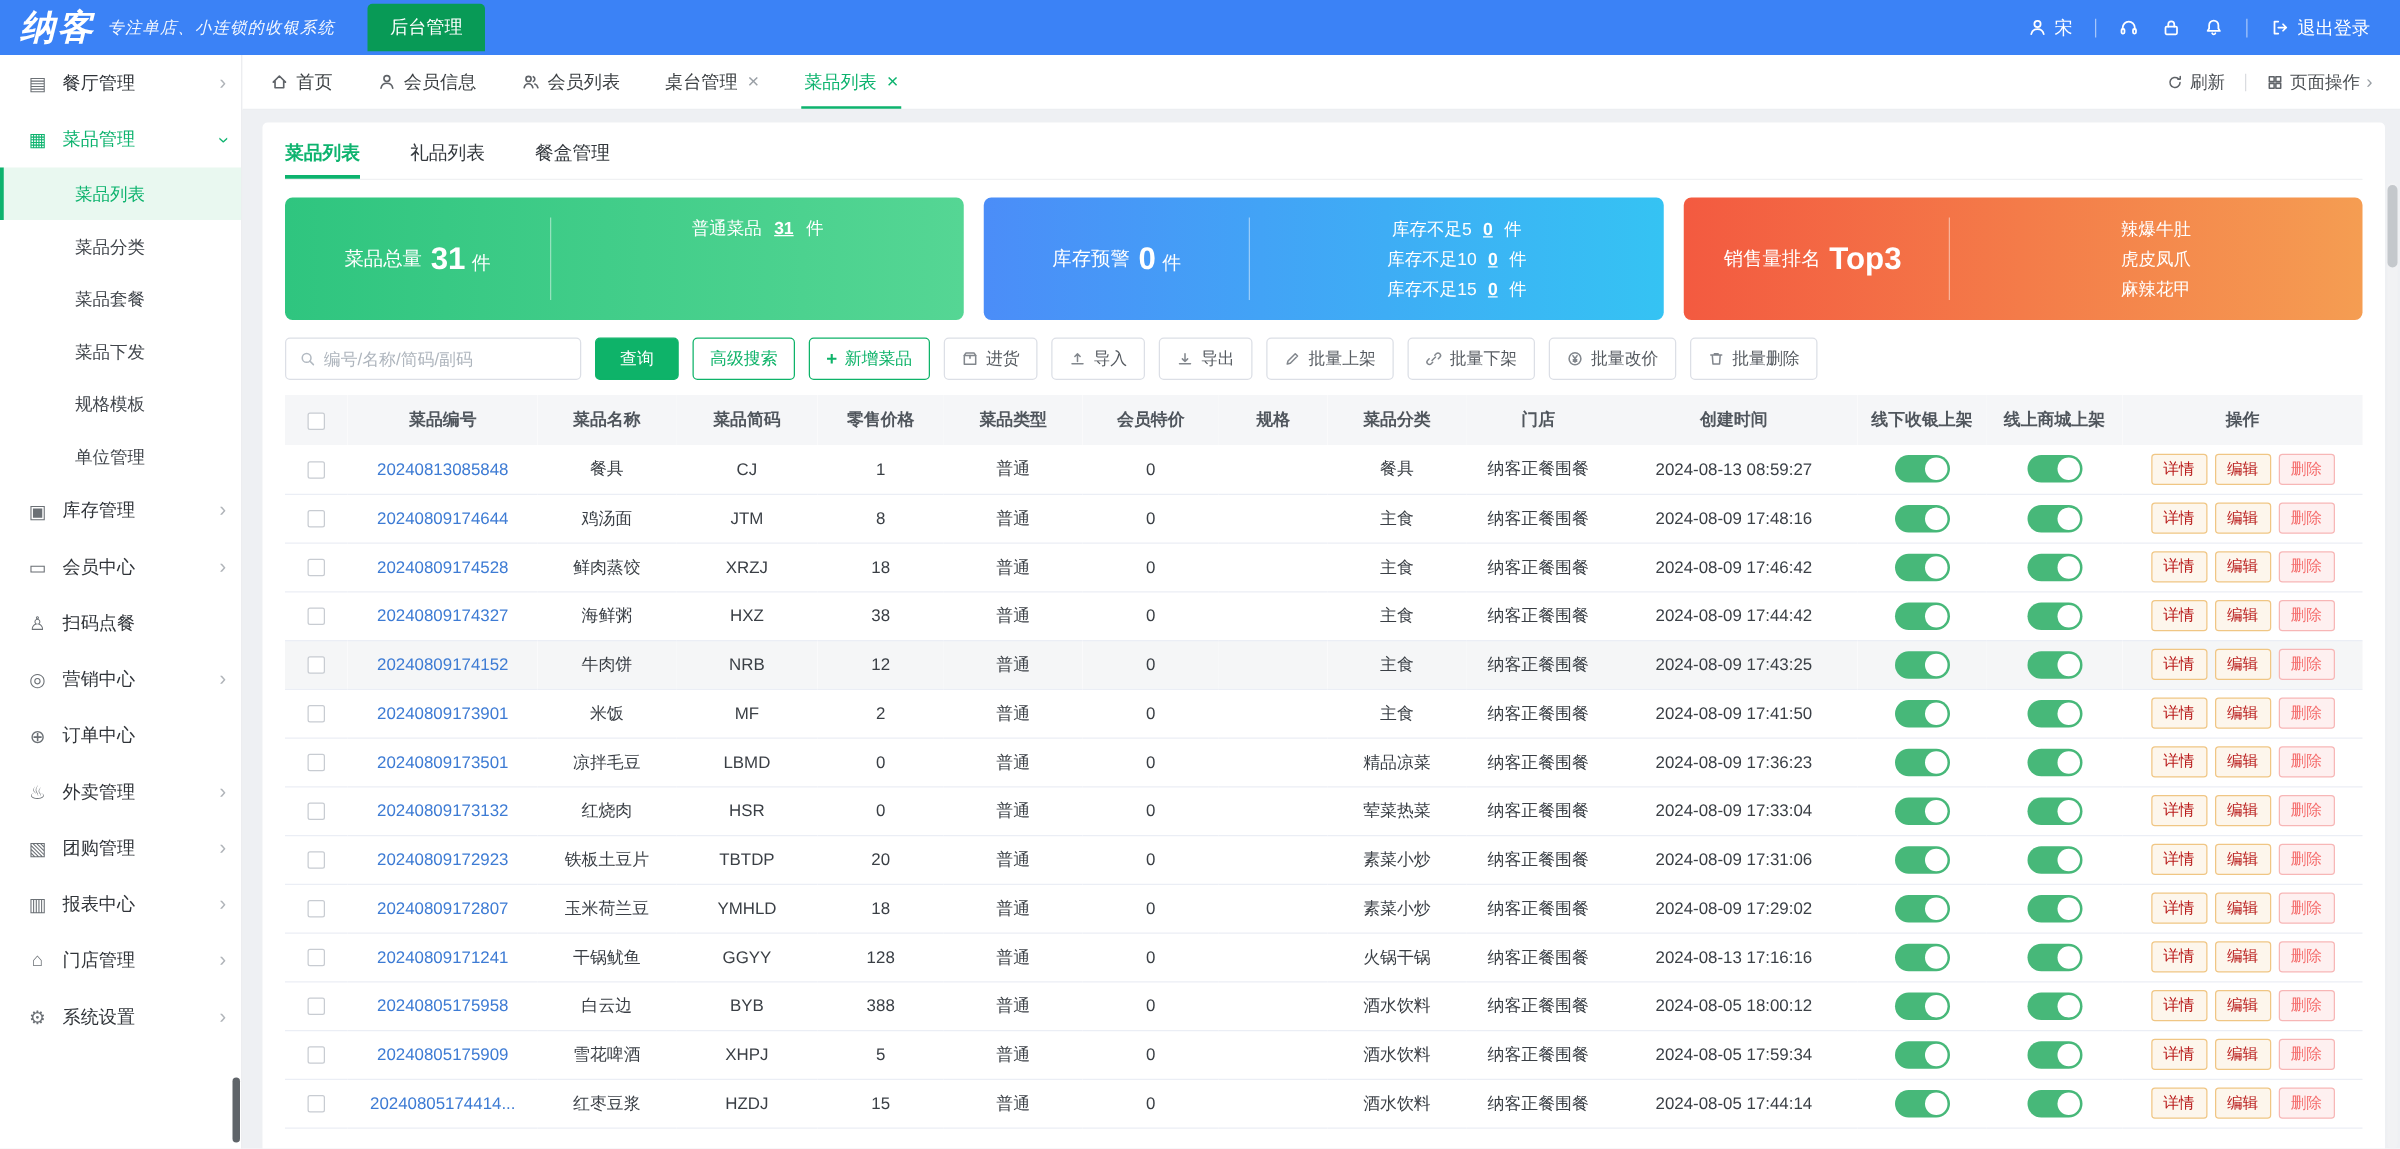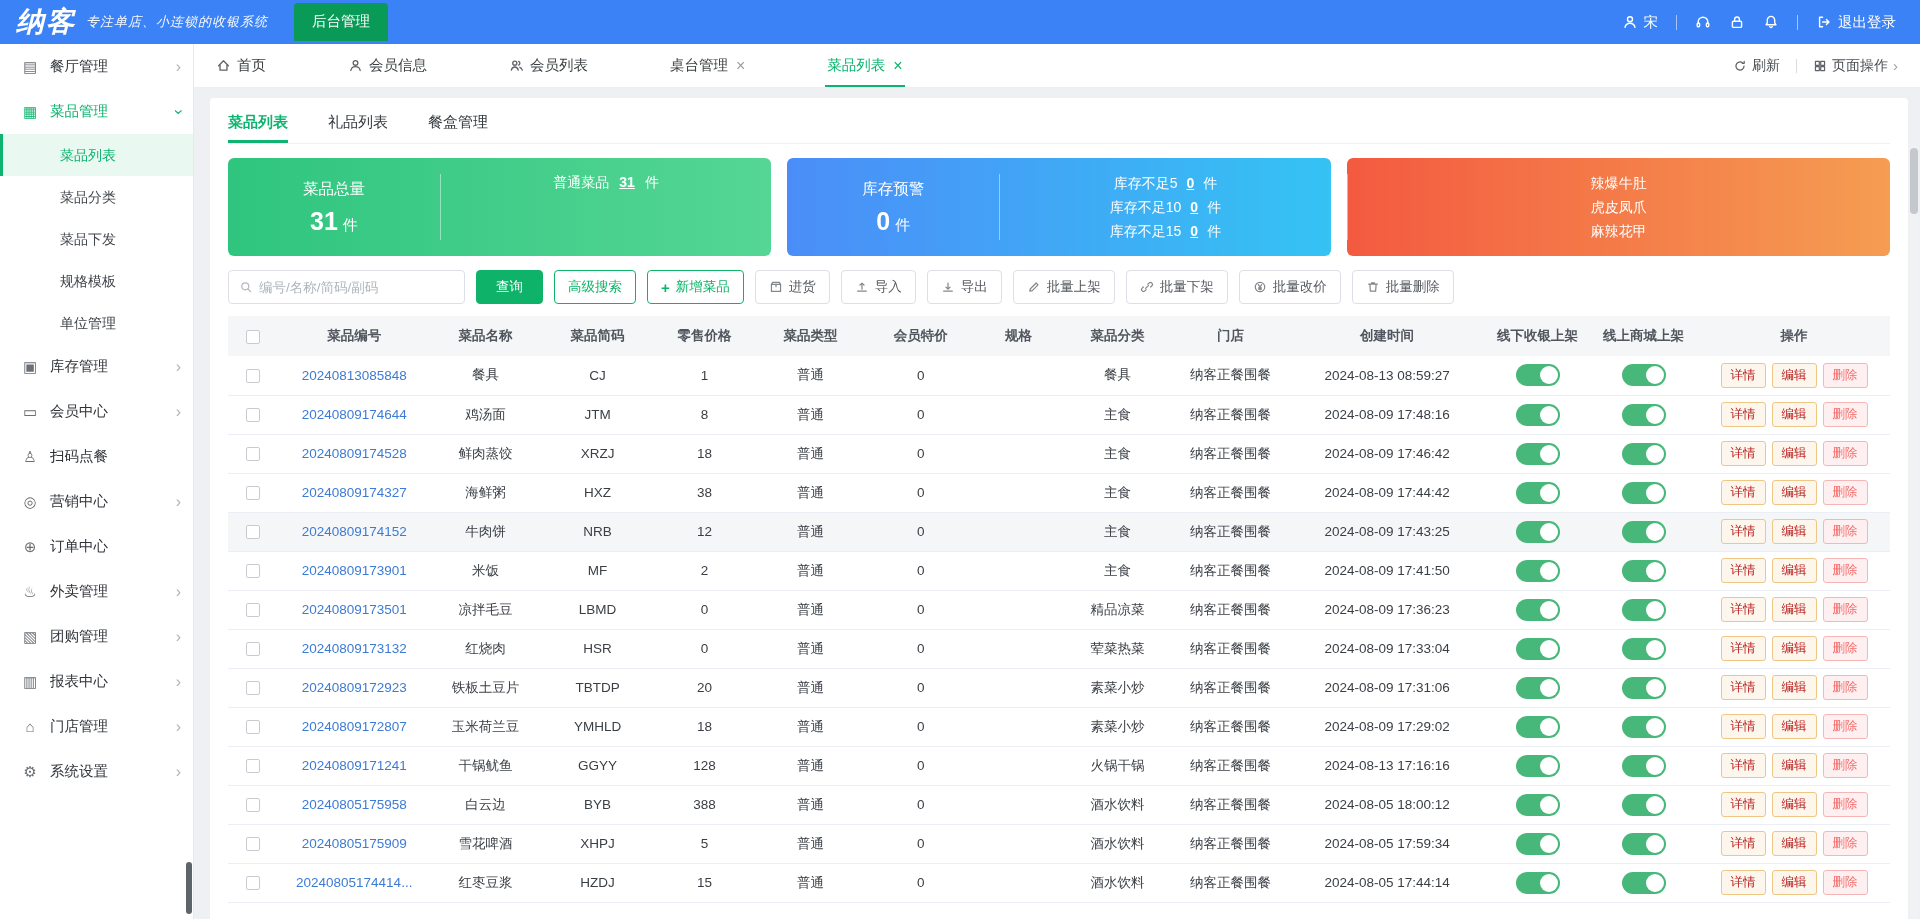--- a/index.html
+++ b/index.html
@@ -34,21 +34,21 @@
   .sb-subitem { height:42px; line-height:42px; padding-left:57px; font-size:14px; color:#40454b; cursor:pointer; border-left:3px solid transparent; }
   .sb-subitem.active { background:#e9f8f0; color:#0db36e; border-left-color:#0db36e; }
   .sb-thumb { position:absolute; right:1px; bottom:5px; width:6px; height:52px; background:#5f6469; border-radius:3px; }
 
   
   .content-col { flex:1; display:flex; flex-direction:column; min-width:0; position:relative; }
 
   
   .navtabs { height:44px; background:#fff; border-bottom:1px solid #eceef1; display:flex; align-items:center;
              justify-content:space-between; padding:0 22px; flex:none; }
-  .navtabs-left { display:flex; align-items:center; height:100%;gap:46px; }
+  .navtabs-left { display:flex; align-items:center; height:100%; }
   .nav-tab { display:inline-flex; align-items:center; gap:6px; margin-right:36px; font-size:14.5px; color:#3c4043;
              height:100%; position:relative; cursor:pointer; }
   .nav-tab .ico { color:#5f6368; } .nav-tab .ico svg{ width:15px; height:15px; }
   .nav-tab.active { color:#0db36e; }
   .nav-tab.active::after { content:""; position:absolute; left:-2px; right:-2px; bottom:0; height:2px; background:#0db36e; }
   .close-x { font-size:16px; color:#9aa0a6; margin-left:2px; line-height:1; }
   .nav-tab.active .close-x { color:#0db36e; }
   .navtabs-right { display:flex; align-items:center; gap:16px; font-size:14px; color:#4a4e52; }
   .nav-action { display:inline-flex; align-items:center; gap:5px; cursor:pointer; }
   .nav-action .ico { color:#5f6368; } .nav-action .ico svg{ width:14px; height:14px; }
@@ -62,21 +62,21 @@
   .page-tabs { display:flex; gap:40px; height:46px; align-items:stretch; border-bottom:1px solid #f0f1f3; padding-top:6px; }
   .pt-item { font-size:15px; color:#33383d; cursor:pointer; display:flex; align-items:center; border-bottom:3px solid transparent; }
   .pt-item.active { color:#0db36e; font-weight:bold; border-bottom-color:#0db36e; }
 
   
   .cards { display:flex; gap:16px; margin-top:14px; }
   .card { flex:1; height:98px; border-radius:6px; color:#fff; display:flex; overflow:hidden; }
   .card-green  { background:linear-gradient(90deg,#2fc57f,#55d694); }
   .card-blue   { background:linear-gradient(90deg,#4b8df8,#35c3f3); }
   .card-orange { background:linear-gradient(90deg,#f35a40,#f59d52); }
-  .card-left { width:39%; display:flex; flex-direction:column; align-items:center; justify-content:center; gap:7px; }
+  .card-left { width:39%; display:flex; flex-direction:row; align-items:center; justify-content:center; gap:7px; }
   .card-title { font-size:15.5px; }
   .card-value { font-size:15px; }
   .card-value b { font-size:25px; font-weight:bold; margin-right:5px; }
   .card-div { width:1px; background:rgba(255,255,255,.45); margin:16px 0; }
   .card-right { flex:1; display:flex; flex-direction:column; justify-content:center; align-items:center; font-size:14px; gap:4px; }
   .card-right.top-line { flex-direction:row; justify-content:center; align-items:flex-start; padding-top:16px; gap:10px; }
   .stat-line { display:flex; align-items:center; gap:9px; line-height:20px; }
   .u { text-decoration:underline; font-weight:bold; }
 
   
@@ -172,20 +172,21 @@
           <span class="sb-arrow">›</span>
         </div>
         <div class="sb-item active">
           <span class="sb-ico glyph">▦</span>
           <span class="sb-label">菜品管理</span>
           <span class="sb-arrow down">›</span>
         </div>
         <div class="sb-sub">
           <div class="sb-subitem active">菜品列表</div>
           <div class="sb-subitem">菜品分类</div>
+          <div class="sb-subitem">菜品套餐</div>
           <div class="sb-subitem">菜品下发</div>
           <div class="sb-subitem">规格模板</div>
           <div class="sb-subitem">单位管理</div>
         </div>
         <div class="sb-item">
           <span class="sb-ico glyph">▣</span>
           <span class="sb-label">库存管理</span>
           <span class="sb-arrow">›</span>
         </div>
         <div class="sb-item">
@@ -344,20 +345,26 @@
                 </div>
                 <div class="stat-line">
                   <span>库存不足15</span>
                   <b class="u">0</b>
                   <span>件</span>
                 </div>
               </div>
           </div>
 
           <div class="card card-orange">
+            <div class="card-left">
+              <div class="card-title">销售量排名</div>
+              <div class="card-value">
+                <b>Top3</b>
+              </div>
+            </div>
             <div class="card-div"></div>
             <div class="card-right" id="sales-items">
                 <div class="stat-line">辣爆牛肚</div>
                 <div class="stat-line">虎皮凤爪</div>
                 <div class="stat-line">麻辣花甲</div>
               </div>
           </div>
         </div>
 
         <div class="toolbar">

